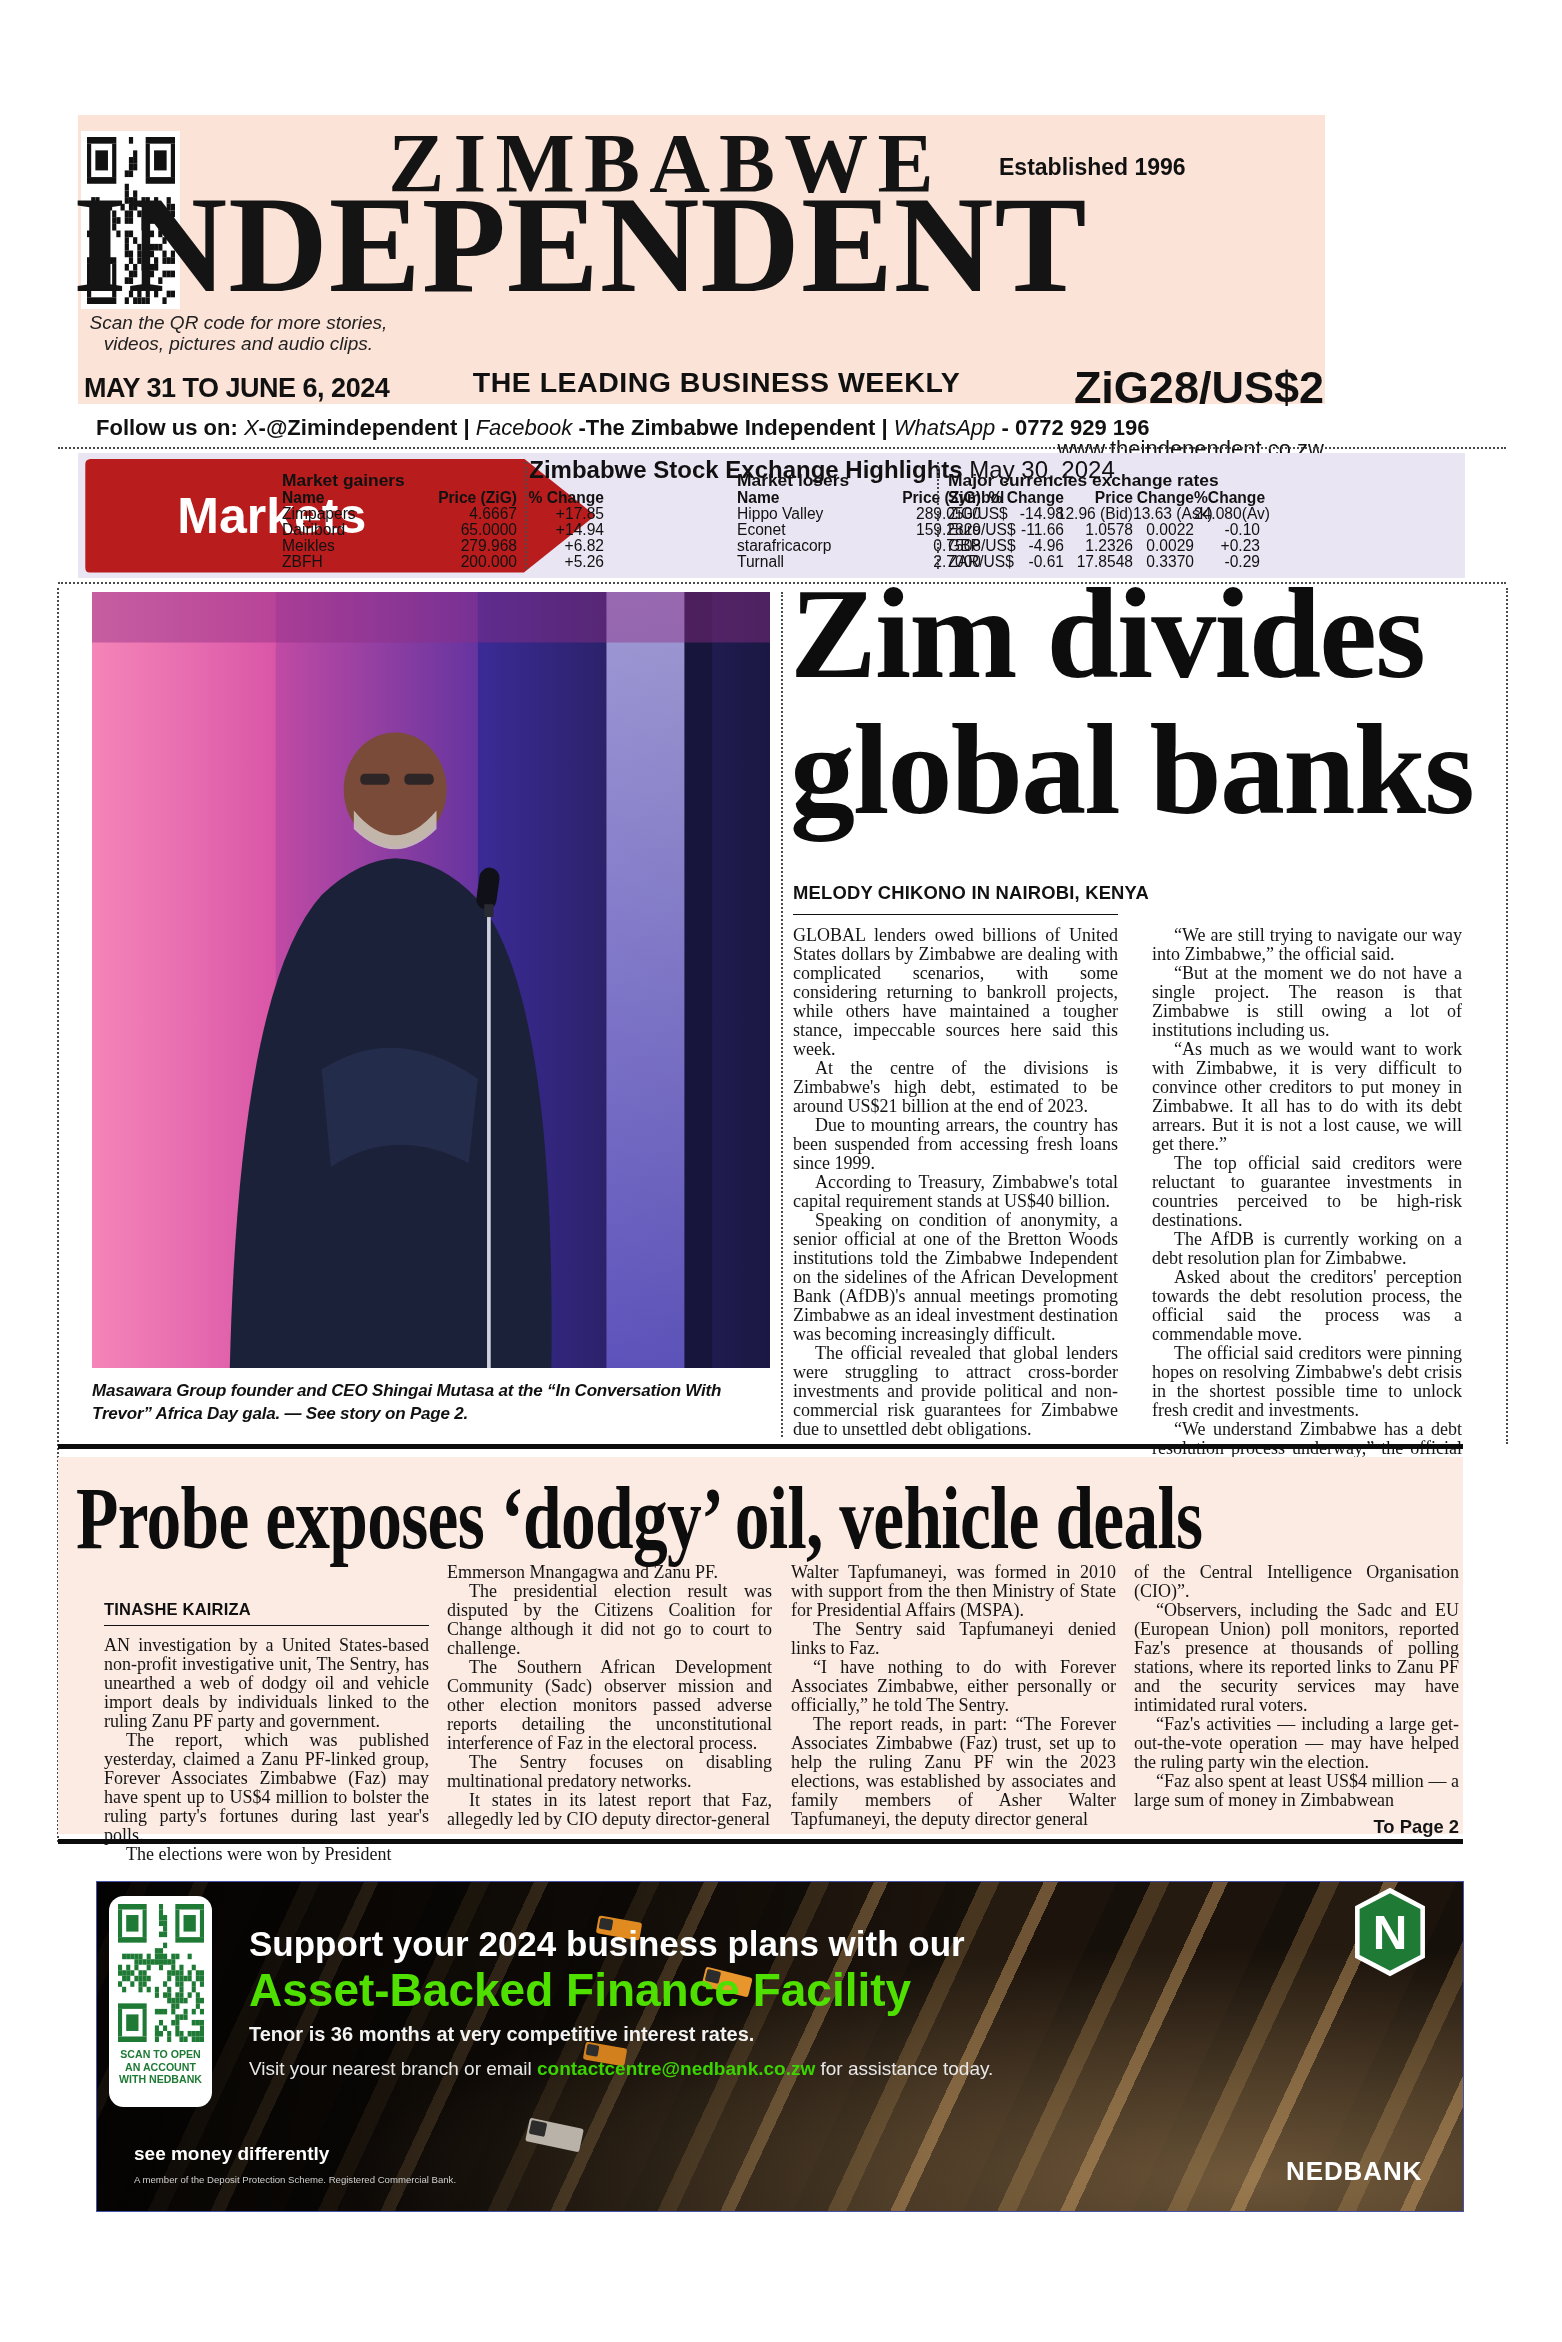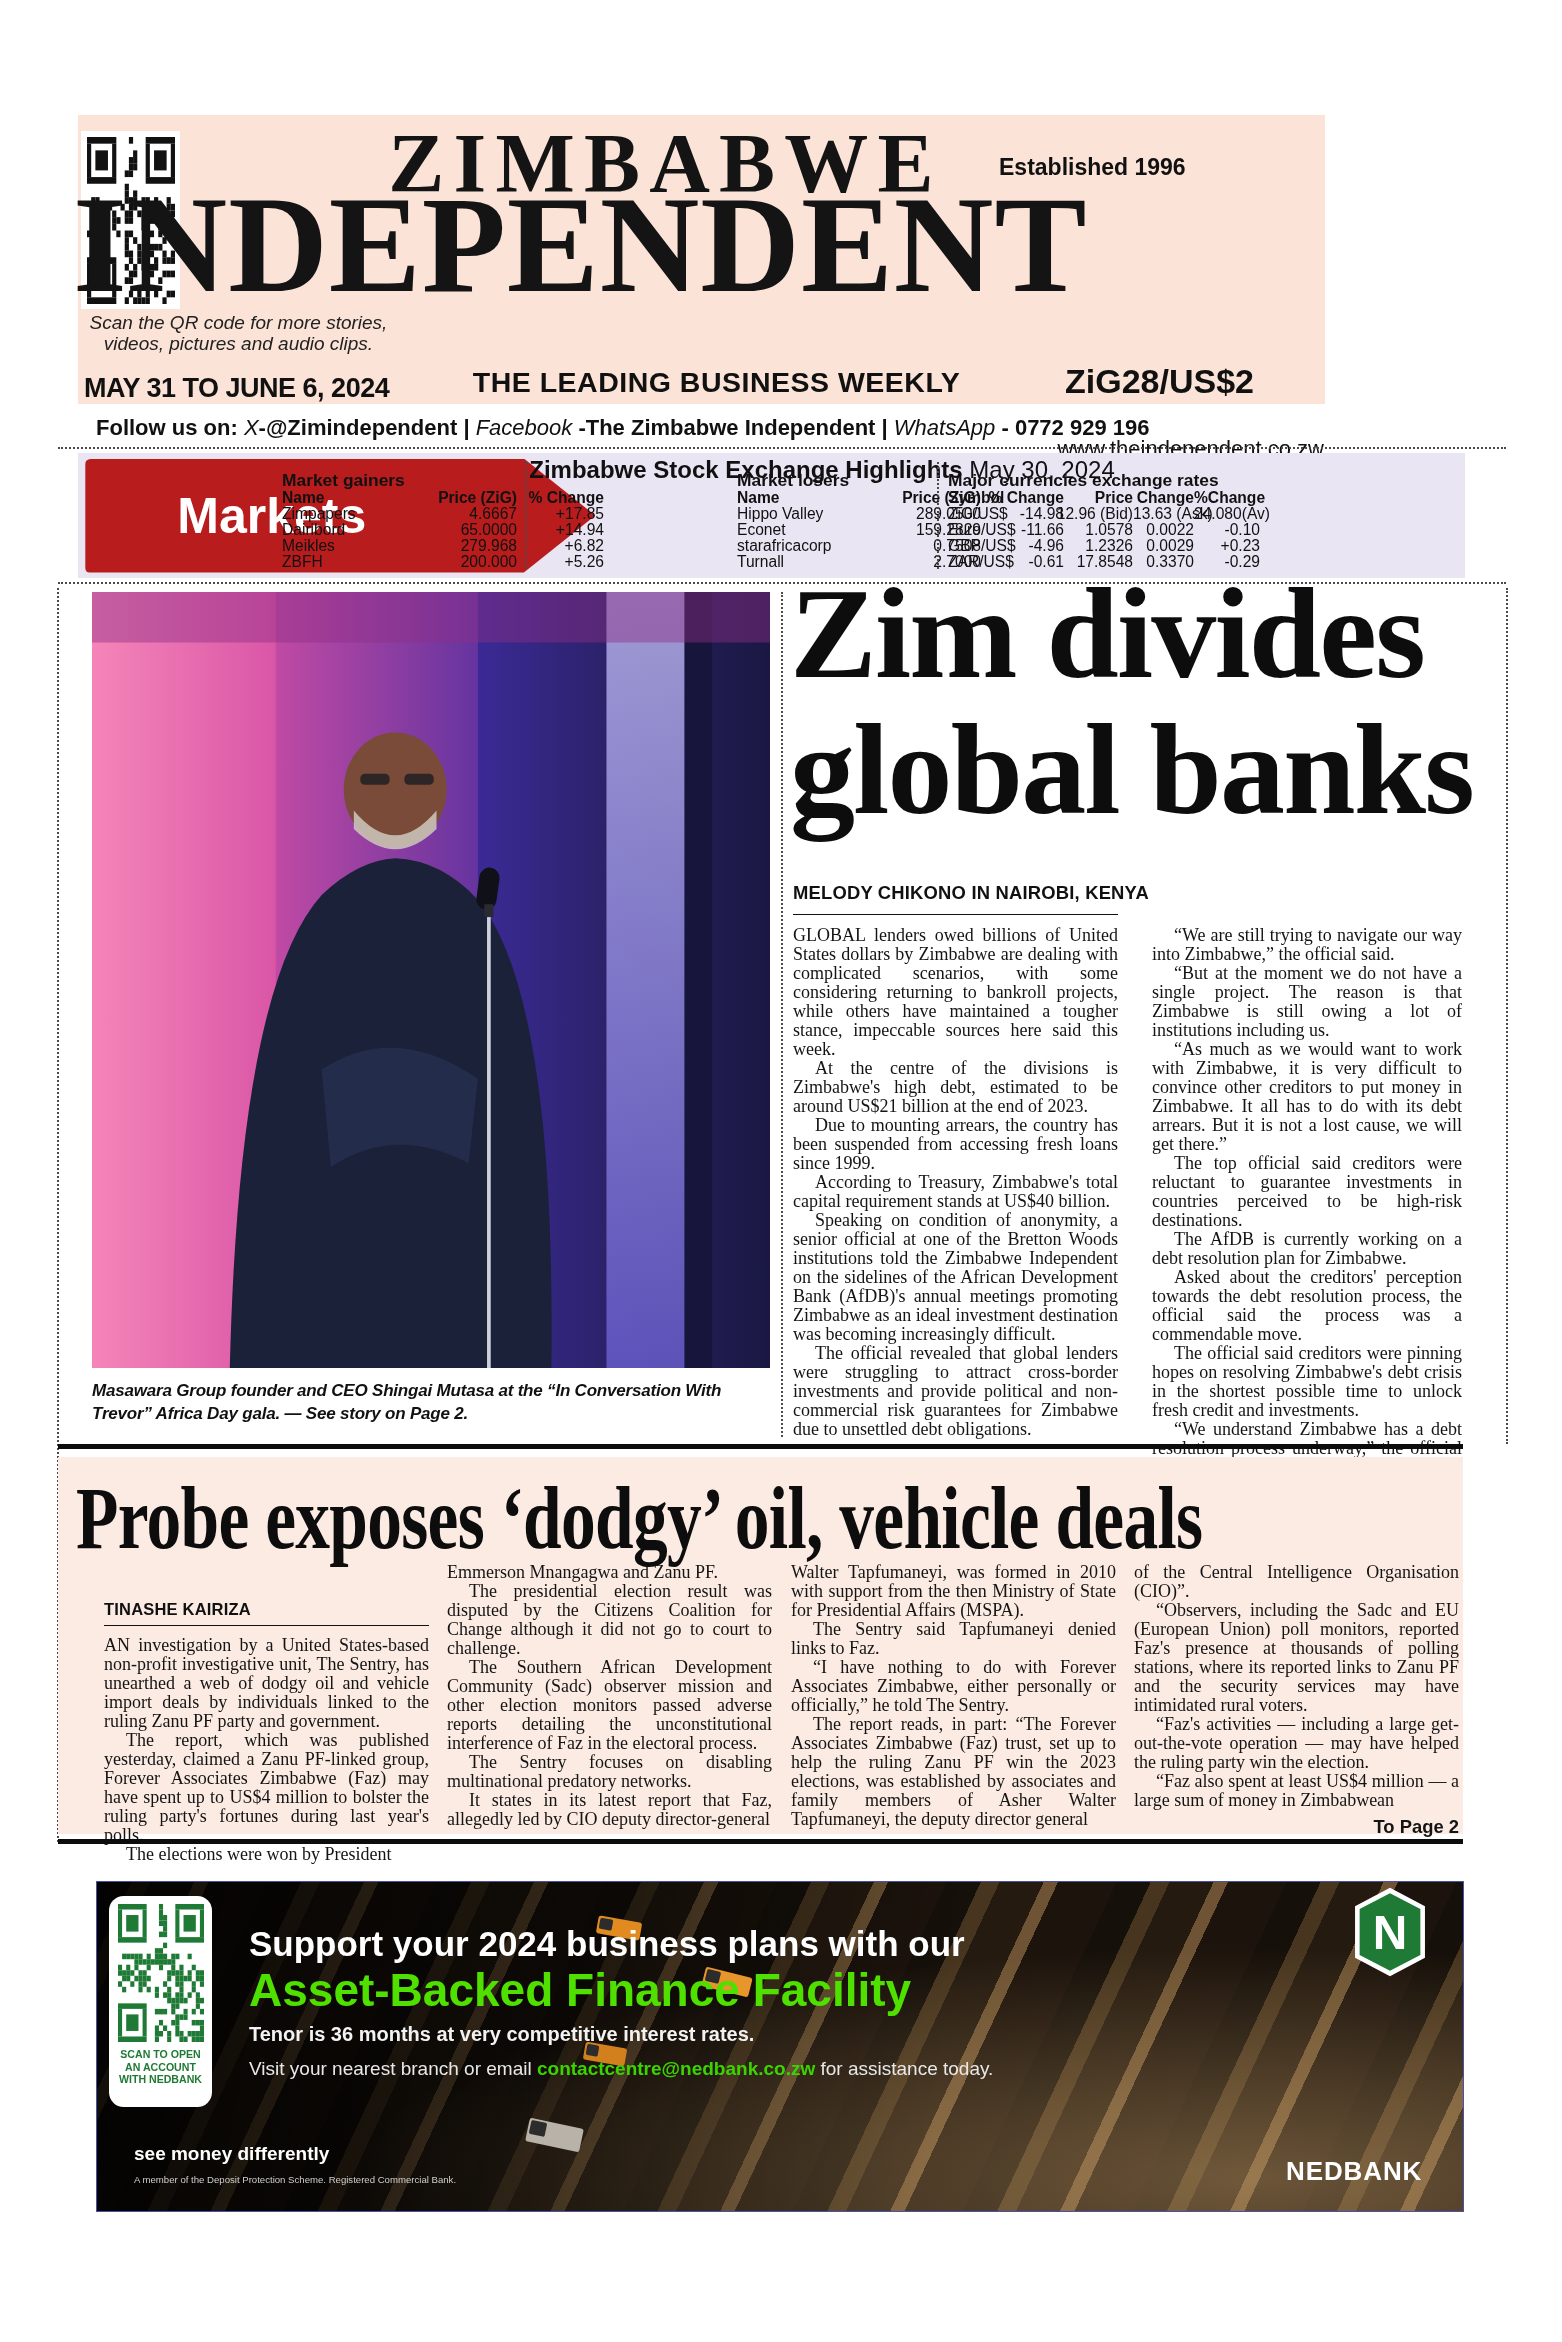--- a/index.html
+++ b/index.html
@@ -13,21 +13,21 @@
   
   .masthead-bg{left:78px;top:115px;width:1247px;height:289px;background:#fbe3d8}
   .qr-box{left:81px;top:131px;width:99px;height:178px;background:#fff;padding:5.5px}
   .qr-box svg{width:88px;height:167px;display:block}
   .qr-caption{left:87px;top:312px;width:303px;text-align:center;font-style:italic;font-size:19px;line-height:21px;color:#222}
   .issue-date{left:84px;top:373px;font-weight:bold;font-size:27px;letter-spacing:-0.5px}
   .title1{left:73px;top:122px;width:1185px;text-align:center;font-weight:bold;font-size:84px;line-height:84px;letter-spacing:9.2px;color:#141414}
   .established{left:999px;top:154px;font-weight:bold;font-size:23px}
   .title2{left:73px;top:180px;width:1185px;text-align:left;font-weight:bold;font-size:138px;line-height:129px;letter-spacing:0.9px;color:#141414}
   .tagline{left:395px;top:366px;width:643px;text-align:center;font-weight:bold;font-size:28.5px;letter-spacing:0.5px}
-  .price{left:1065px;top:362px;width:259px;text-align:left;font-weight:bold;font-size:34px}
+  .price{left:1065px;top:362px;width:259px;text-align:right;font-weight:bold;font-size:45px}
 
   
   .follow-left{left:96px;top:415px;font-size:22px}
   .follow-right{left:1010px;top:436px;width:314px;text-align:right;font-size:22px}
 
   
   .dot-h{border-top:2.8px dotted #4a4a4a;height:0}
   .dot-v{border-left:2.8px dotted #4a4a4a;width:0}
 
   

